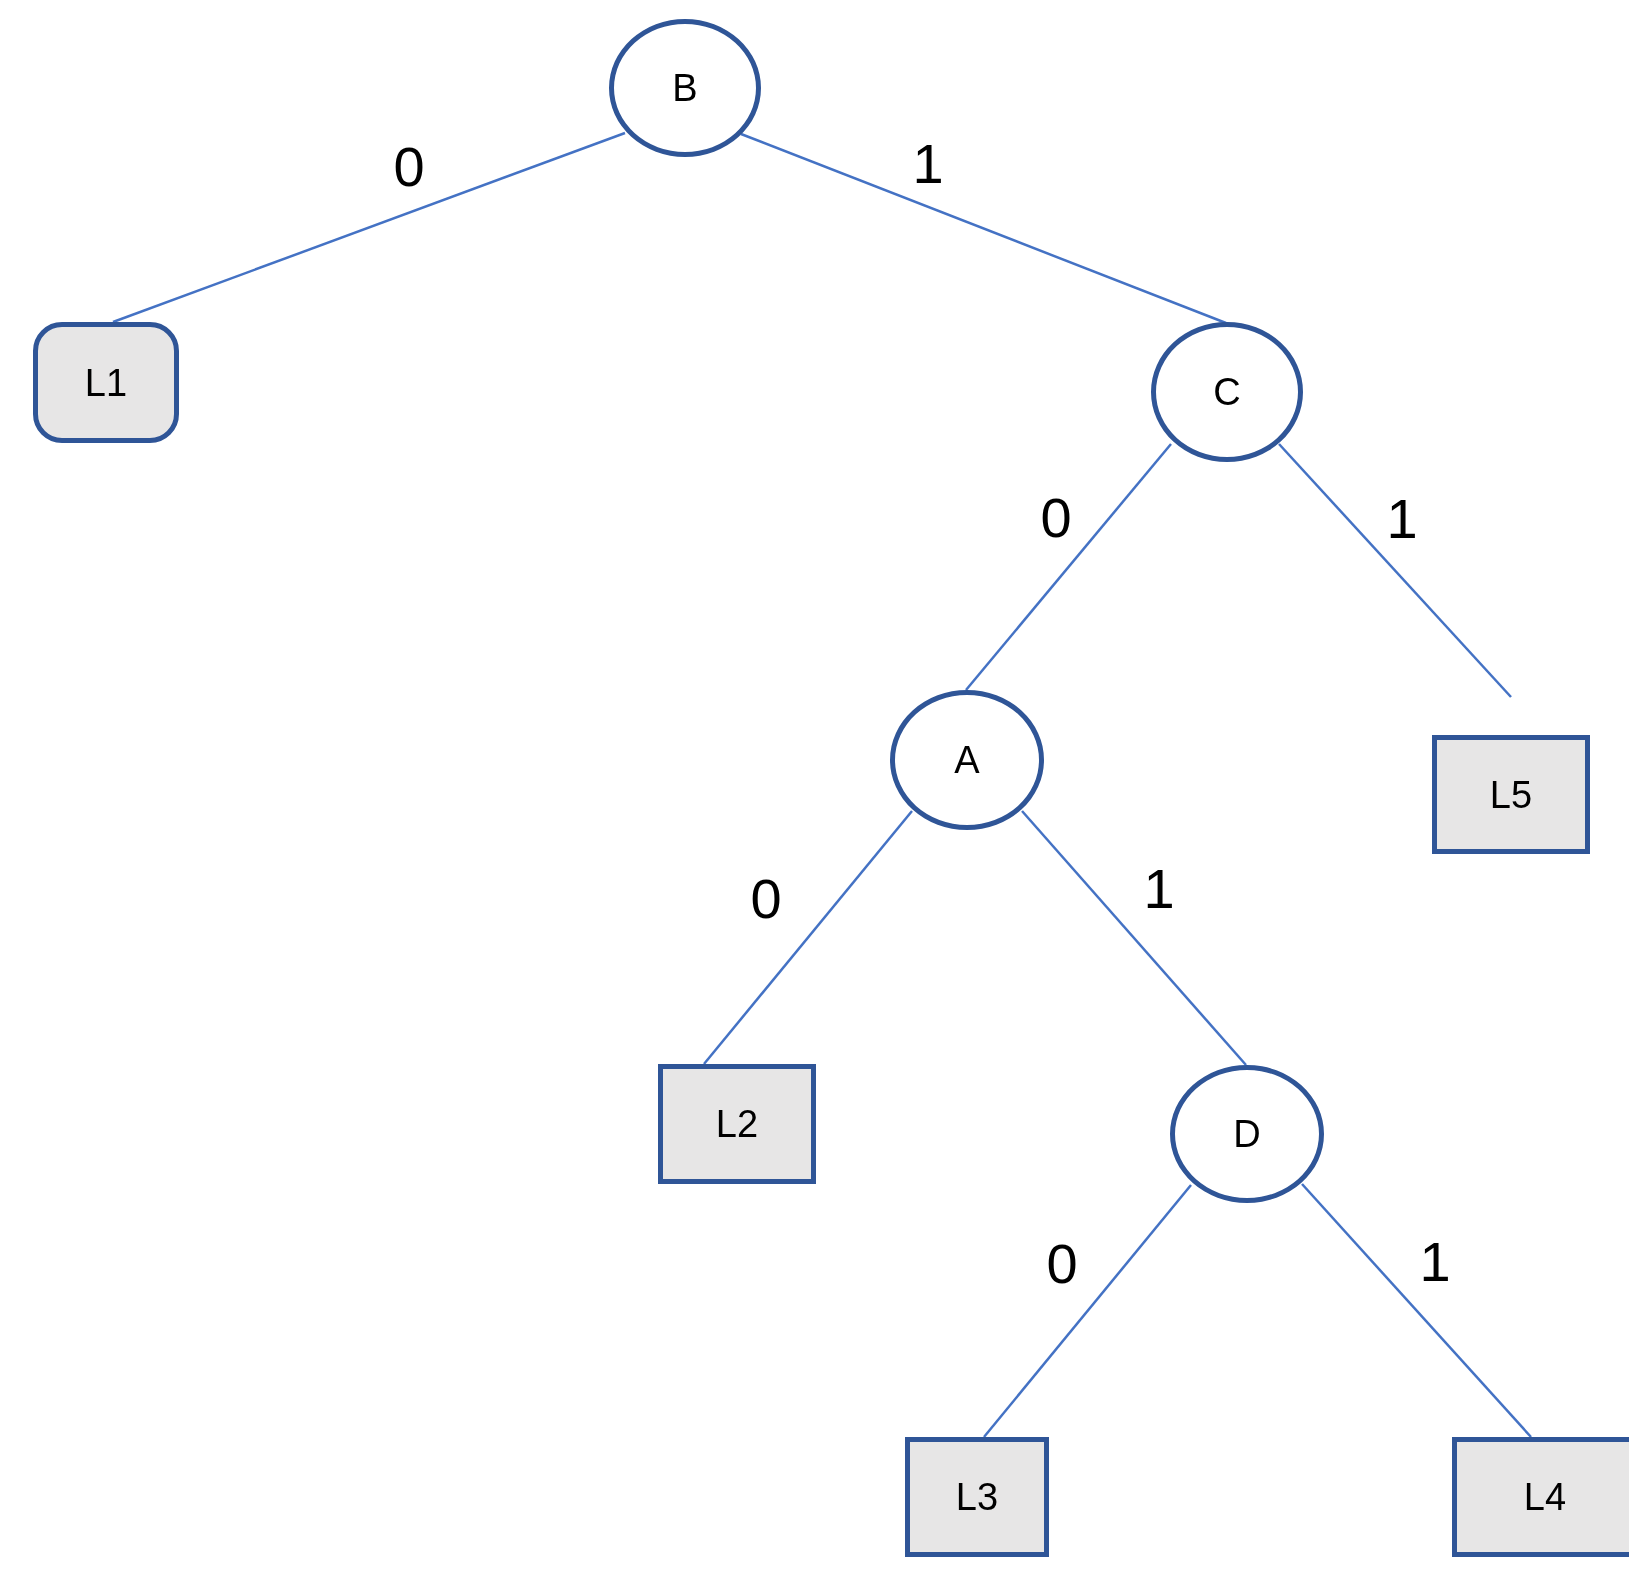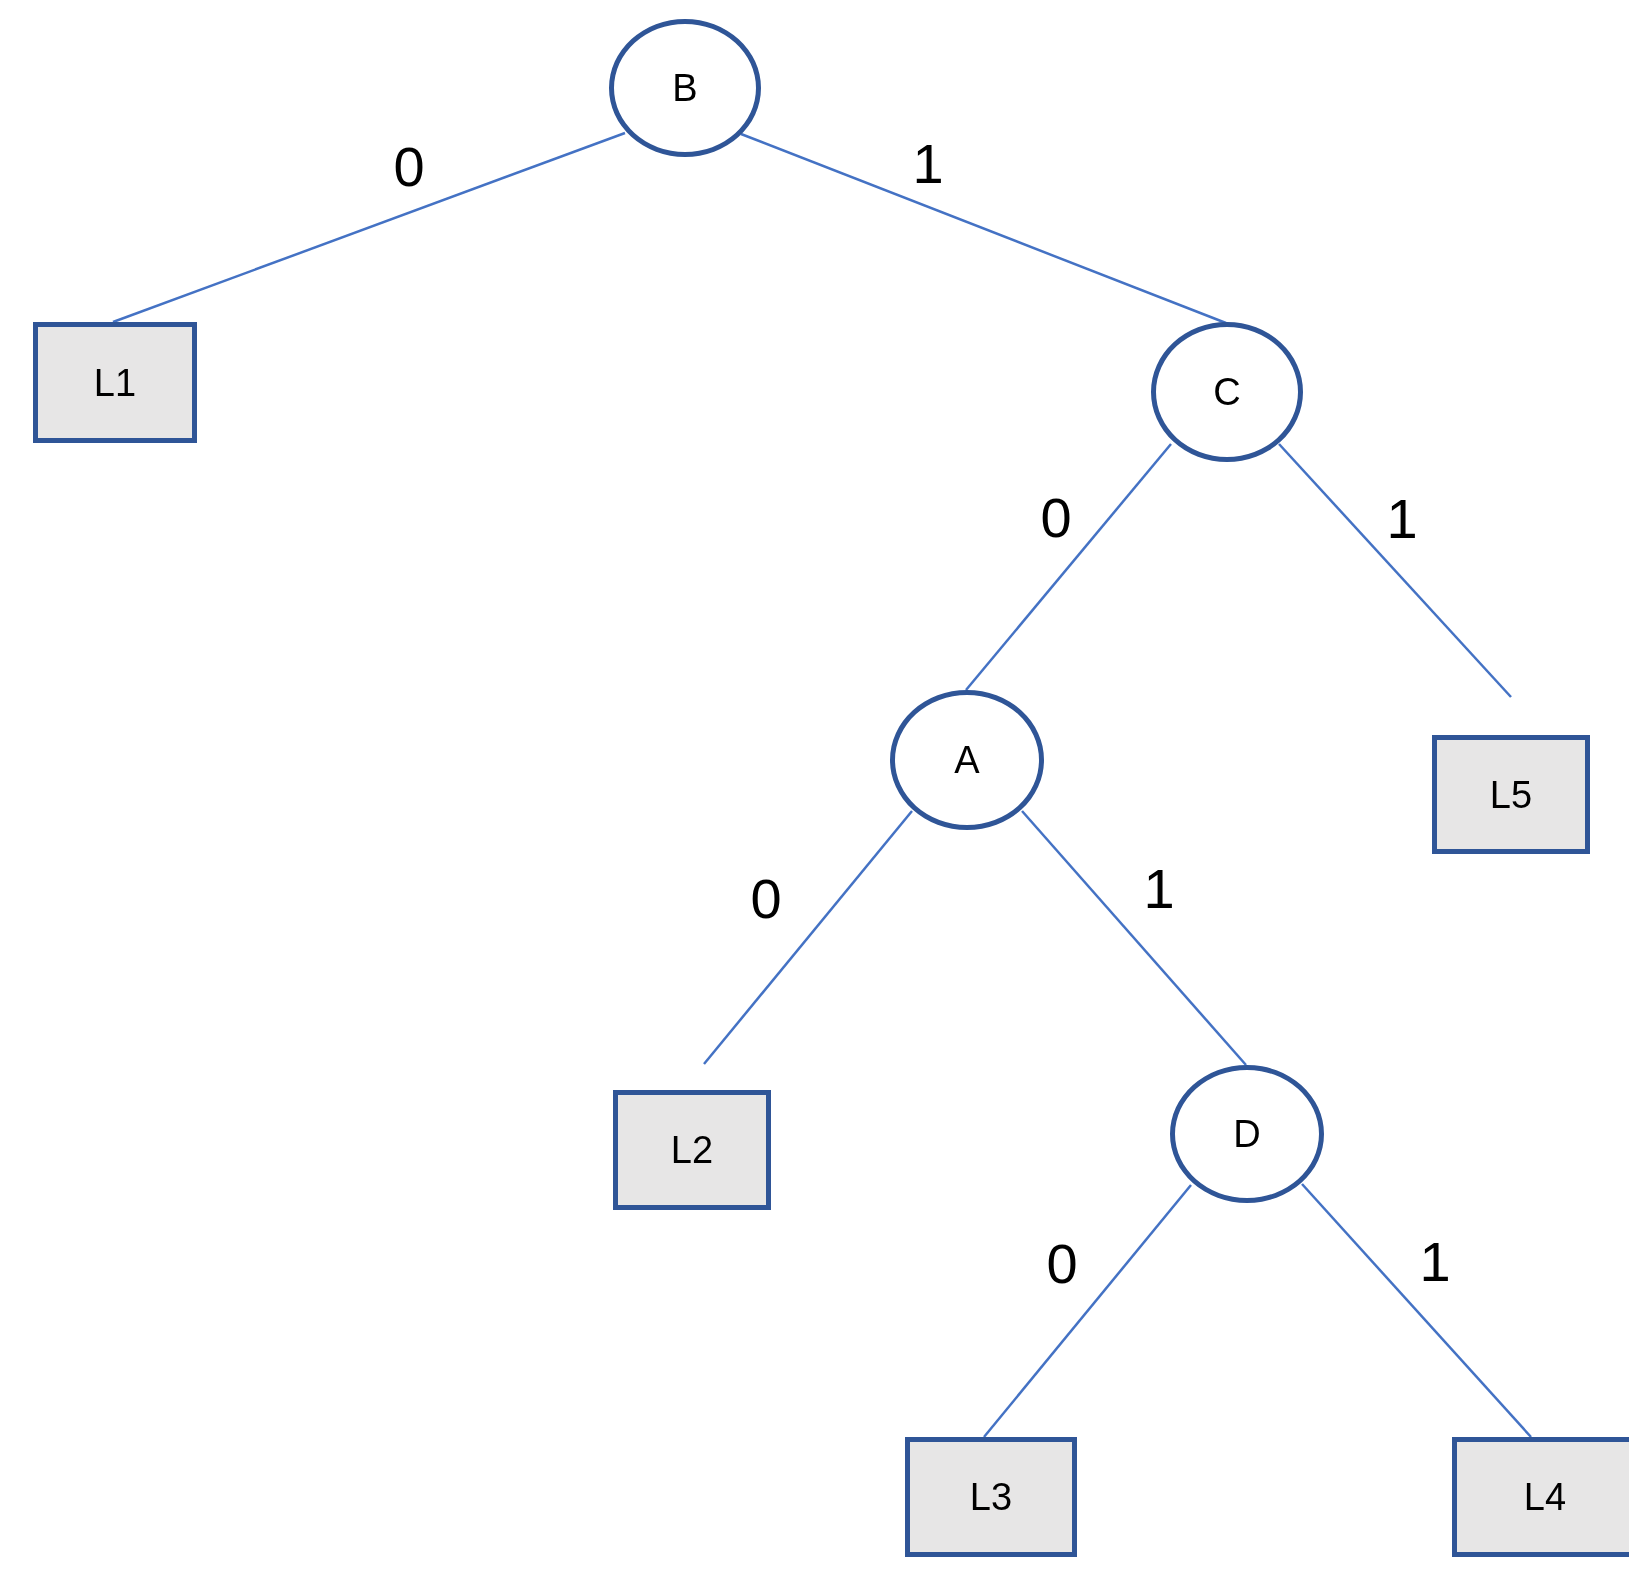--- a/index.html
+++ b/index.html
@@ -68,27 +68,27 @@
       </div>
       <div class="node ellipse" style="left: 1151px; top: 322px; width: 152px; height: 140px;">
         <span>C</span>
       </div>
       <div class="node ellipse" style="left: 890px; top: 690px; width: 154px; height: 140px;">
         <span>A</span>
       </div>
       <div class="node ellipse" style="left: 1170px; top: 1065px; width: 154px; height: 138px;">
         <span>D</span>
       </div>
-      <div class="node rect" style="left: 33px; top: 322px; width: 164px; height: 121px;">
+      <div class="node rect" style="left: 33px; top: 322px; width: 146px; height: 121px; border-radius: 29px;">
         <span>L1</span>
       </div>
-      <div class="node rect" style="left: 613px; top: 1064px; width: 158px; height: 120px; margin-top: 26px;">
+      <div class="node rect" style="left: 658px; top: 1064px; width: 158px; height: 120px;">
         <span>L2</span>
       </div>
-      <div class="node rect" style="left: 905px; top: 1437px; width: 172px; height: 120px;">
+      <div class="node rect" style="left: 905px; top: 1437px; width: 144px; height: 120px;">
         <span>L3</span>
       </div>
       <div class="node rect" style="left: 1452px; top: 1437px; width: 186px; height: 120px;">
         <span>L4</span>
       </div>
       <div class="node rect" style="left: 1432px; top: 697px; width: 158px; height: 119px; margin-top: 38px;">
         <span>L5</span>
       </div>
       <div class="edge-label" style="left: 409px; top: 167px;">0</div>
       <div class="edge-label" style="left: 928px; top: 164px;">1</div>

